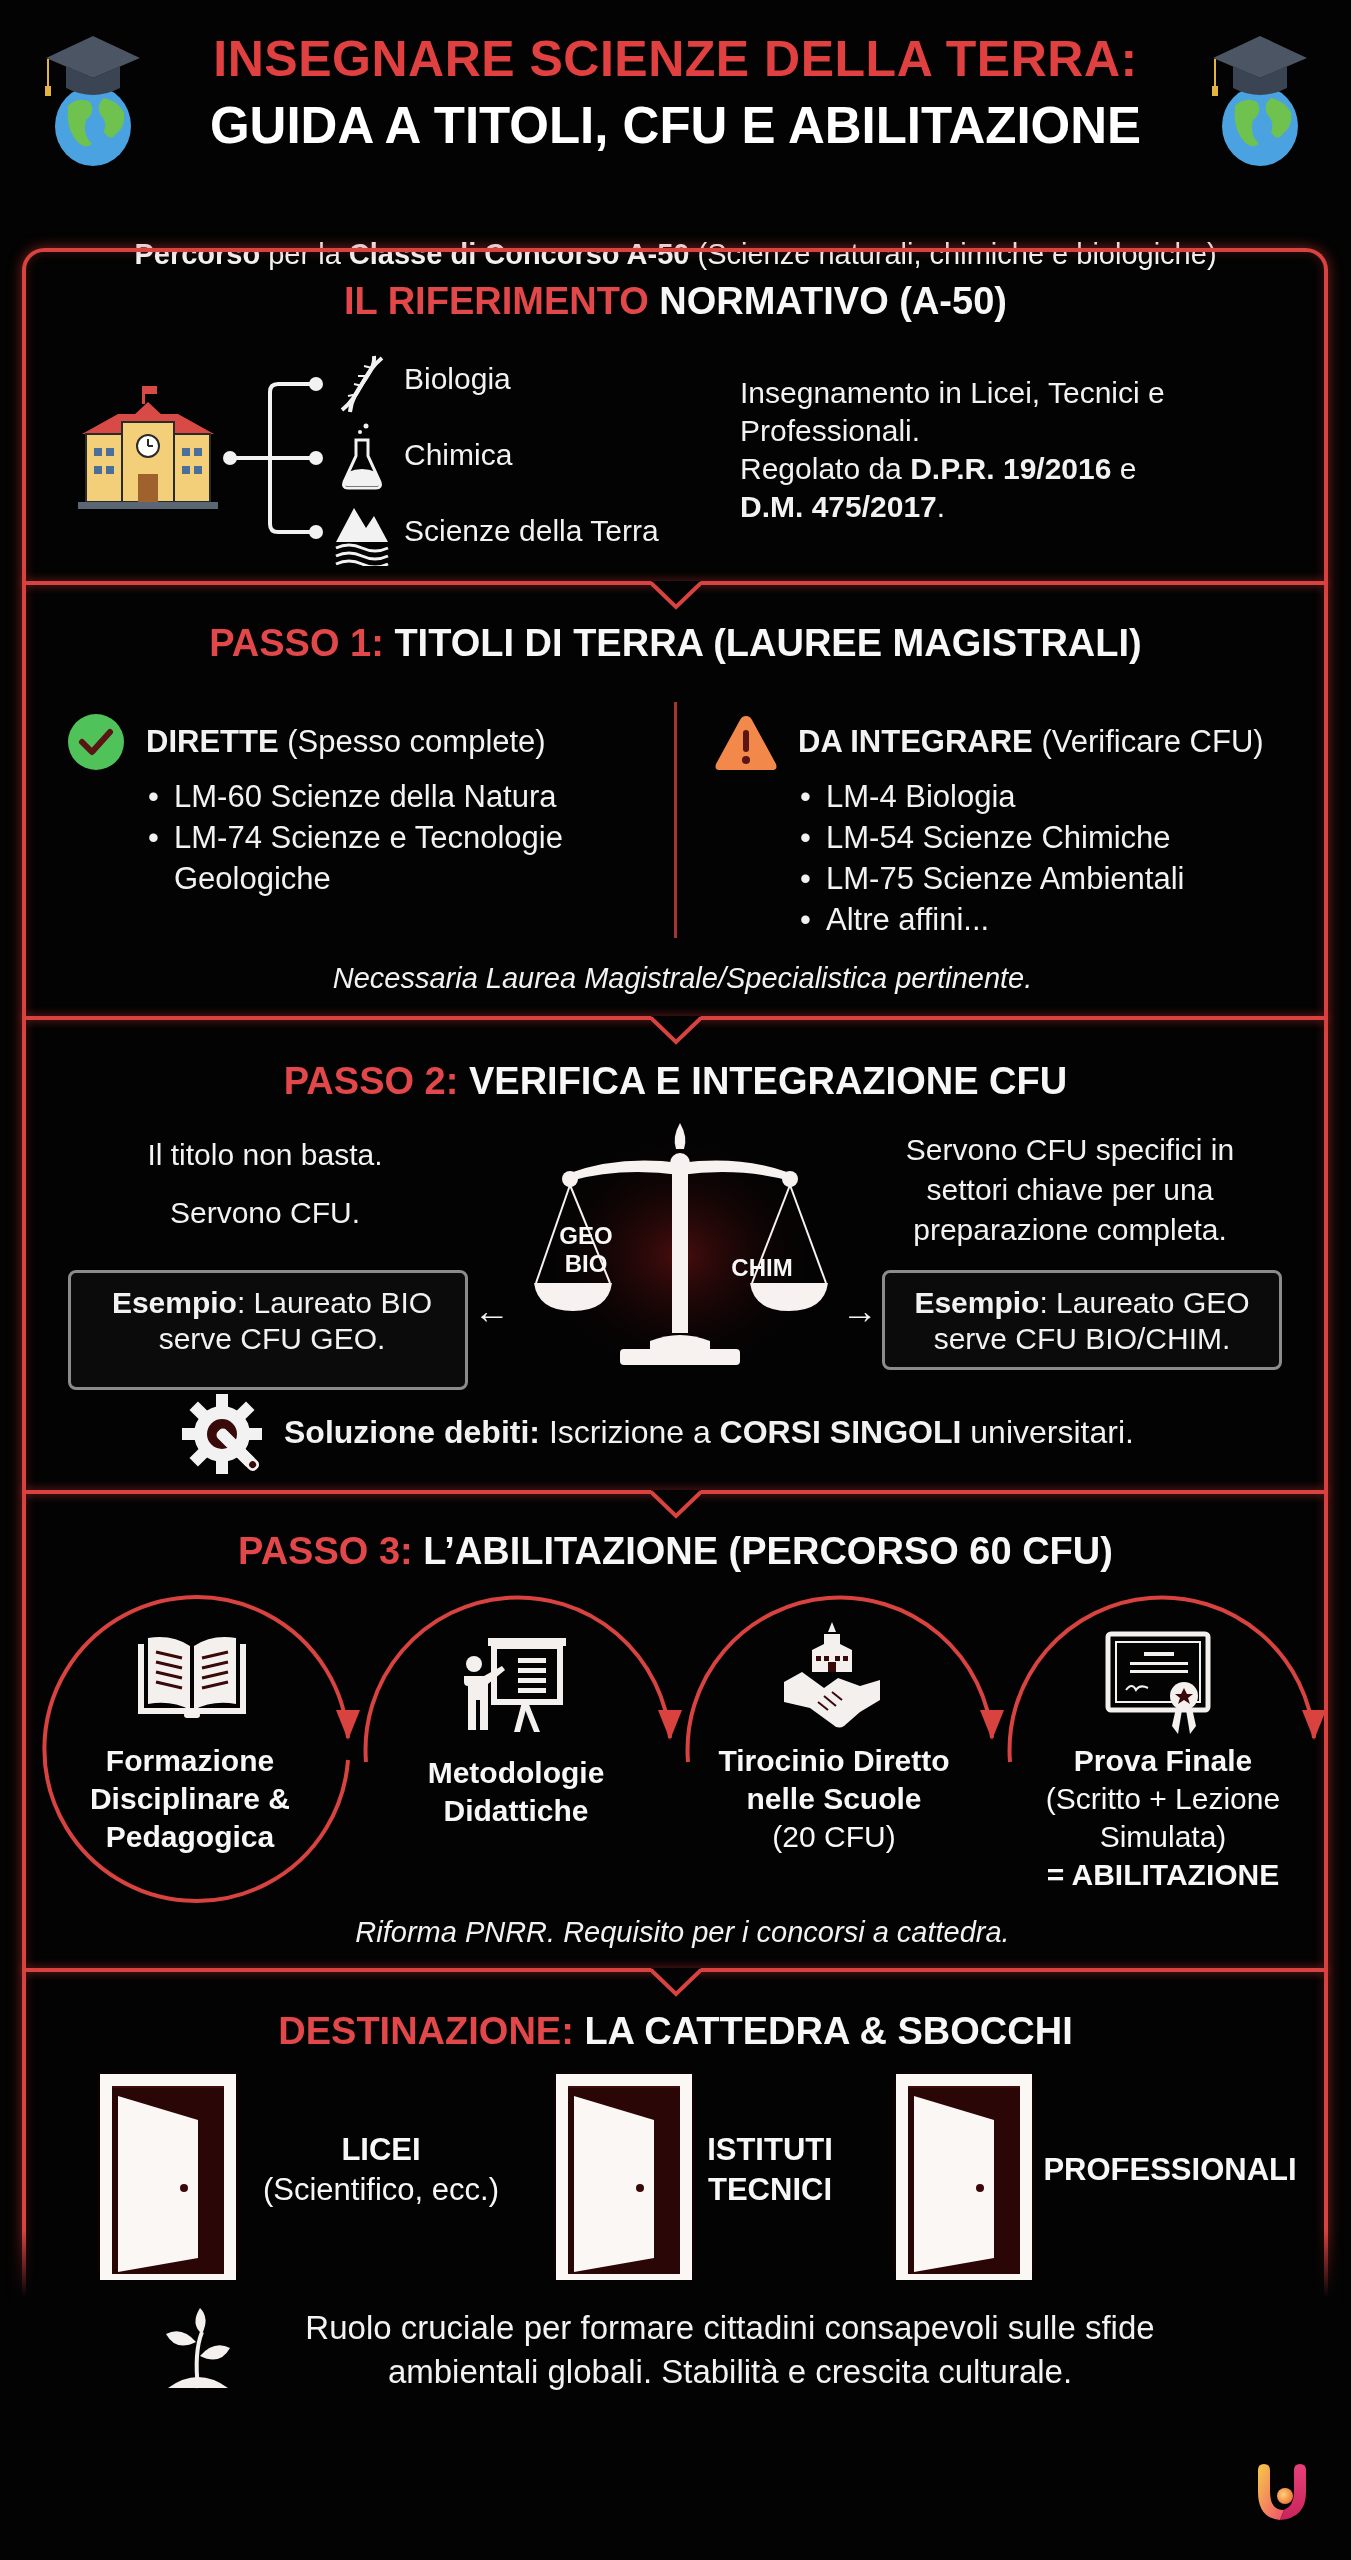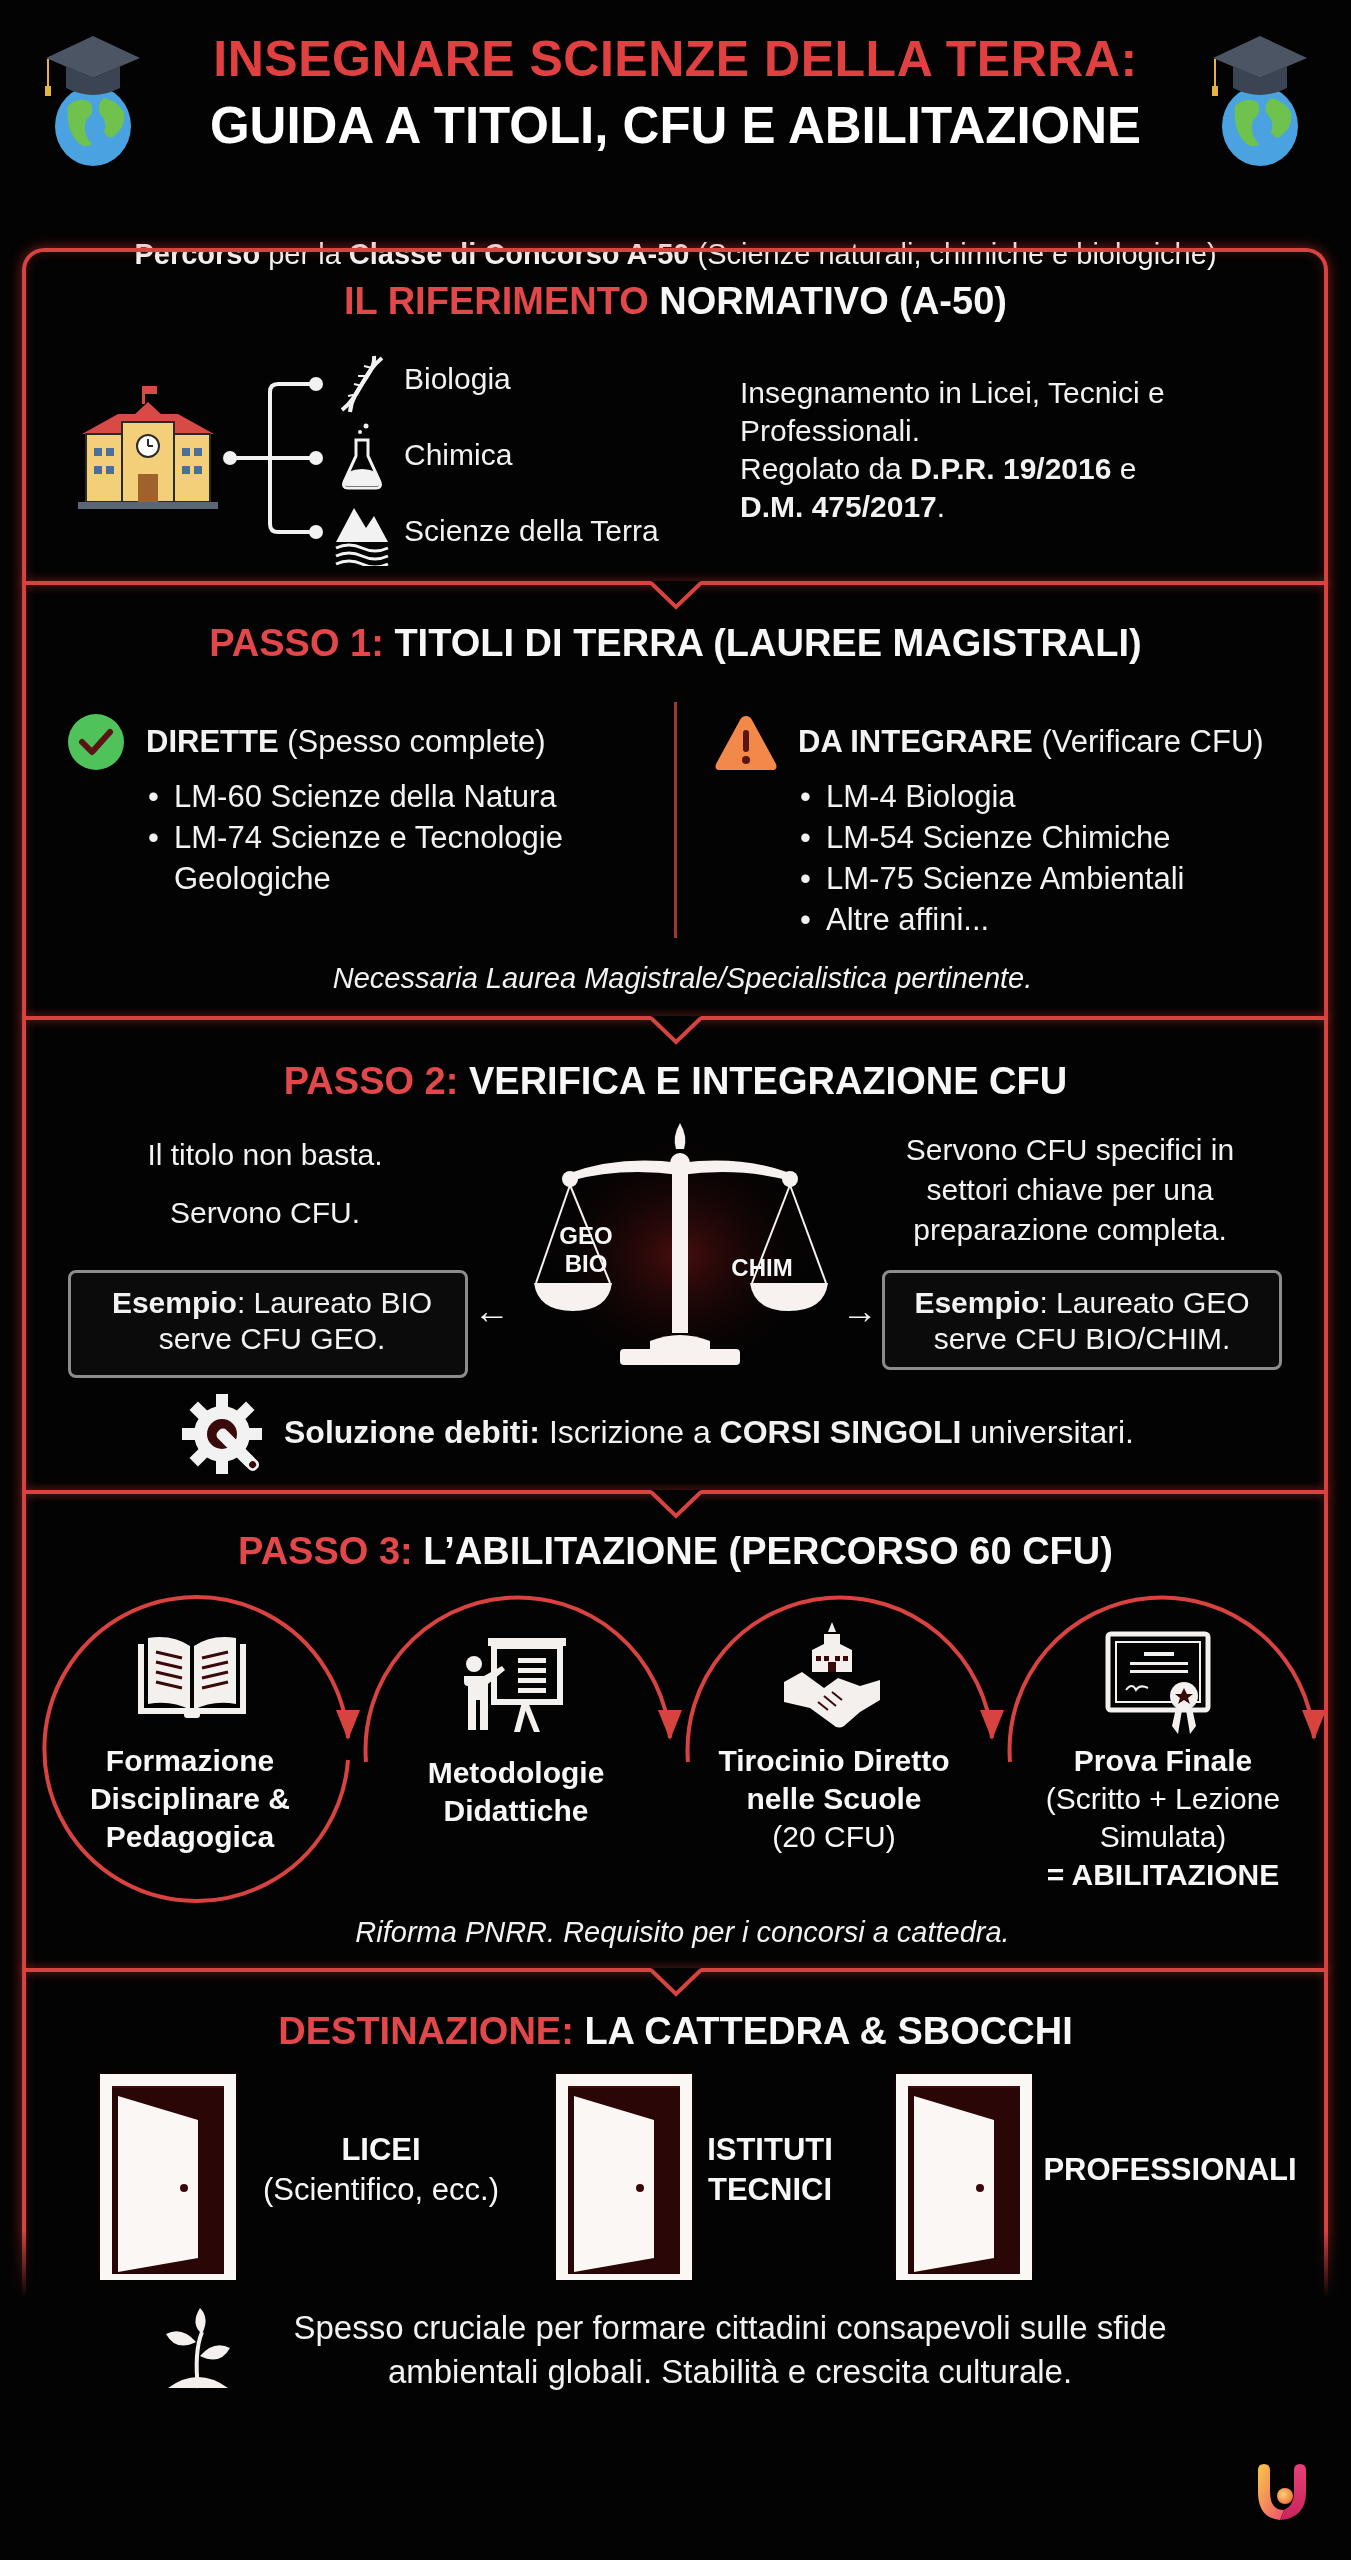--- a/index.html
+++ b/index.html
@@ -248,21 +248,21 @@
     </g>
   <path d="M4 168 h78 q-4 28 -39 28 q-35 0 -39 -28z" fill="#f7f2f0"></path>
   <path d="M220 168 h78 q-4 28 -39 28 q-35 0 -39 -28z" fill="#f7f2f0"></path>
 </svg>
 <div class="abs bold" style="left:548px;top:1222px;width:76px;text-align:center;font-size:24px;line-height:28px;color:#f7f7f7;">
   <div>GEO</div>
   <div>BIO</div>
 </div>
 <div class="abs bold" style="left:722px;top:1254px;width:80px;text-align:center;font-size:24px;color:#f7f7f7;">CHIM</div>
 
-<div class="abs example-box" style="left:68px;top:1270px;width:400px;height:108px;padding-left:8px;">
+<div class="abs example-box" style="left:68px;top:1270px;width:400px;height:120px;padding-left:8px;">
   <div><span class="bold">Esempio</span><span>: Laureato BIO</span></div>
   <div>serve CFU GEO.</div>
 </div>
 <div class="abs arrow" style="left:474px;top:1290px;">←</div>
 <div class="abs arrow" style="left:842px;top:1290px;">→</div>
 <div class="abs example-box" style="left:882px;top:1270px;width:400px;height:100px;">
   <div><span class="bold">Esempio</span><span>: Laureato GEO</span></div>
   <div>serve CFU BIO/CHIM.</div>
 </div>
 
@@ -445,21 +445,21 @@
 <svg class="abs" style="left:160px;top:2302px;" width="76" height="88" viewBox="0 0 76 88">
   <g fill="#f4f0ee">
     <path d="M40 6 q10 10 2 26 q-12 -10 -2 -26z"></path>
     <path d="M36 40 q-14 -16 -30 -8 q10 18 30 8z"></path>
     <path d="M40 54 q14 -16 30 -8 q-10 18 -30 8z"></path>
     <path d="M8 86 q30 -22 60 0z"></path>
   </g>
   <path d="M42 30 q-8 20 -4 56" fill="none" stroke="#f4f0ee" stroke-width="4"></path>
 </svg>
 <div id="footer-text" class="abs">
-  <div>Spesso cruciale per formare cittadini consapevoli sulle sfide</div>
+  <div>Ruolo cruciale per formare cittadini consapevoli sulle sfide</div>
   <div>ambientali globali. Stabilità e crescita culturale.</div>
 </div>
 
 <svg class="abs" style="left:1250px;top:2462px;" width="64" height="64" viewBox="0 0 64 64">
   <defs>
     <linearGradient id="lg1" x1="0" y1="0" x2="1" y2="1">
         <stop offset="0%" stop-color="#f7c948"></stop>
         <stop offset="100%" stop-color="#f0506e"></stop>
       </linearGradient>
     <linearGradient id="lg2" x1="0" y1="0" x2="0" y2="1">

